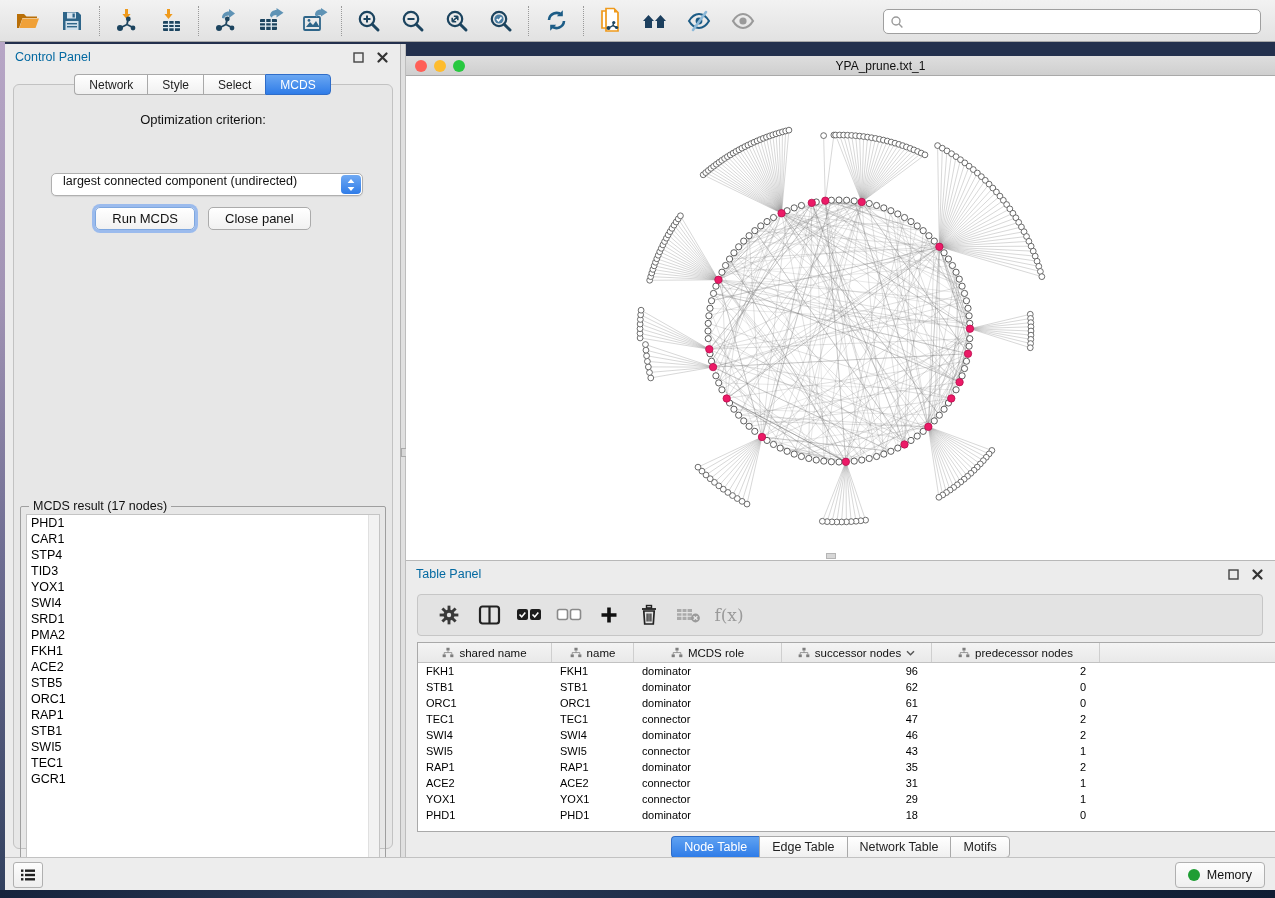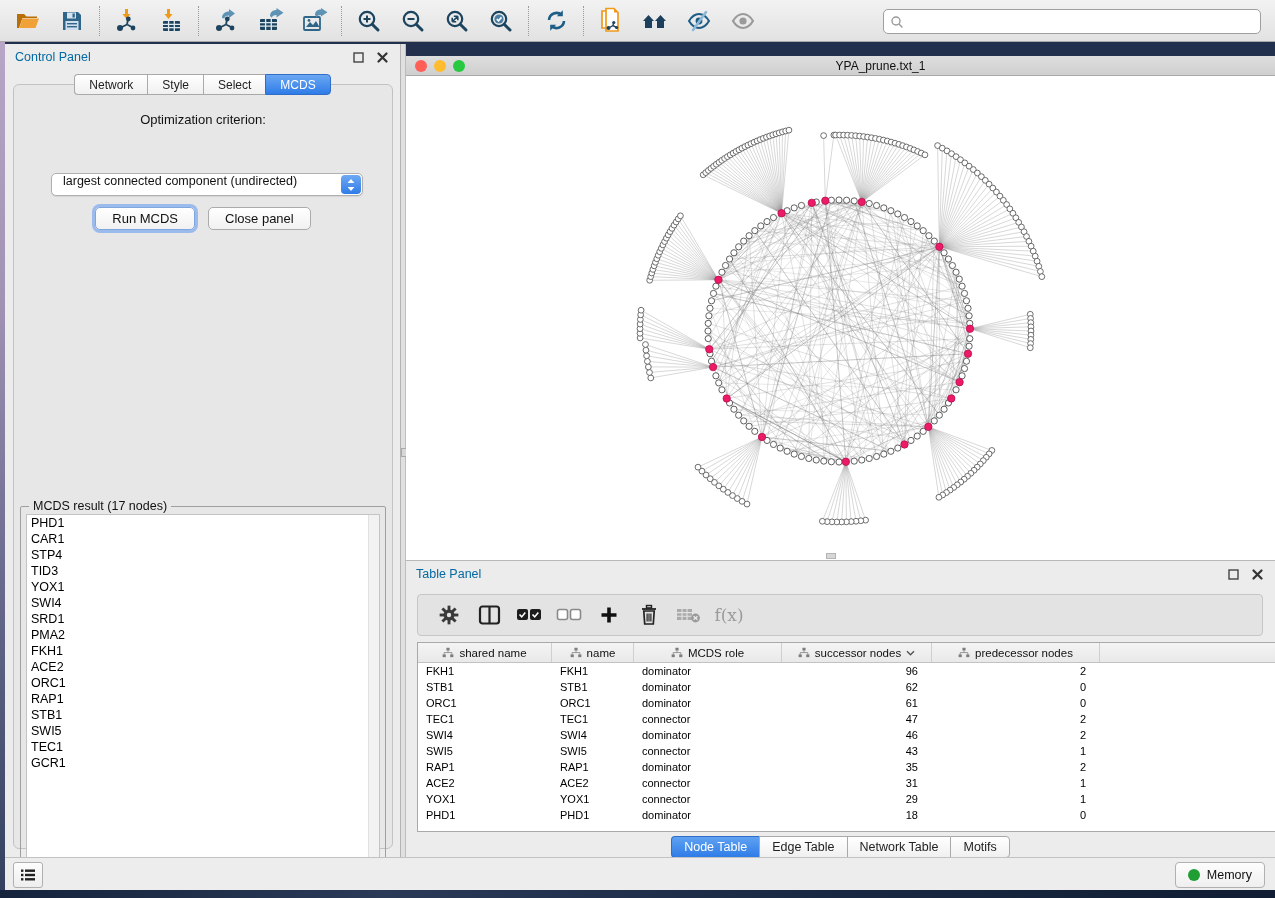--- a/index.html
+++ b/index.html
@@ -326,20 +326,21 @@
             <div class="mcds-item">PHD1</div>
             <div class="mcds-item">CAR1</div>
             <div class="mcds-item">STP4</div>
             <div class="mcds-item">TID3</div>
             <div class="mcds-item">YOX1</div>
             <div class="mcds-item">SWI4</div>
             <div class="mcds-item">SRD1</div>
             <div class="mcds-item">PMA2</div>
             <div class="mcds-item">FKH1</div>
             <div class="mcds-item">ACE2</div>
+            <div class="mcds-item">STB5</div>
             <div class="mcds-item">ORC1</div>
             <div class="mcds-item">RAP1</div>
             <div class="mcds-item">STB1</div>
             <div class="mcds-item">SWI5</div>
             <div class="mcds-item">TEC1</div>
             <div class="mcds-item">GCR1</div>
           </div>
         <div class="mcds-scroll"></div>
       </div>
     </div>

